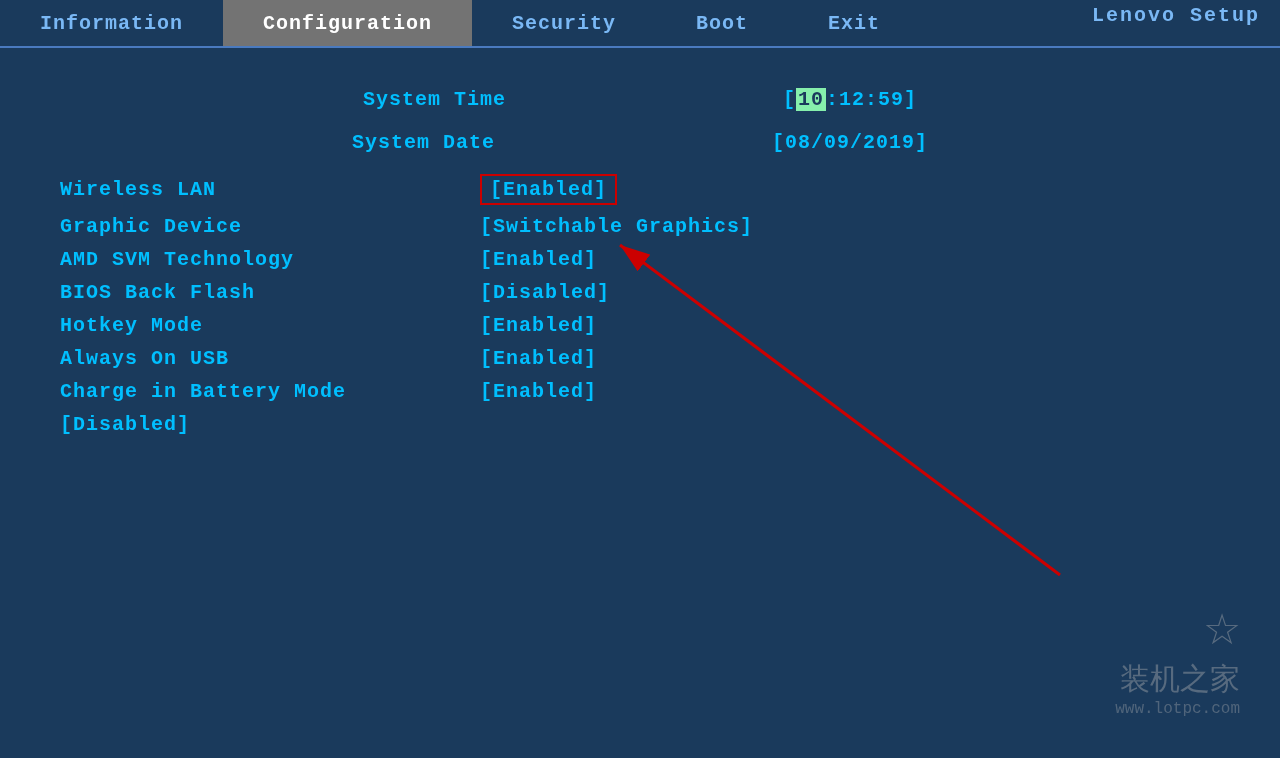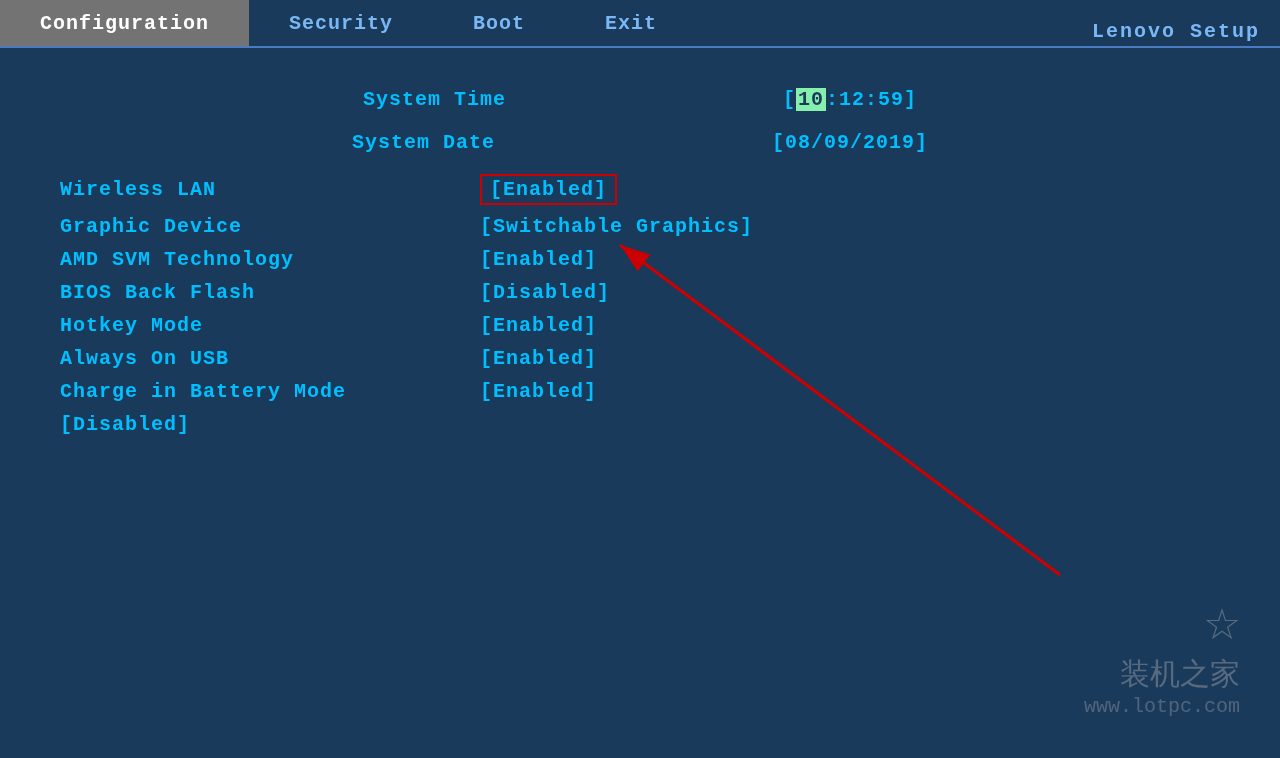--- a/index.html
+++ b/index.html
@@ -33,21 +33,21 @@
     }
 
     .menu-item.active {
       background-color: #737373;
       color: #ffffff;
       text-align: center;
     }
 
     .menu-title {
       position: absolute;
-      top: 20px;
+      top: 4px;
       right: 20px;
       color: #7ab8f5;
       font-size: 20px;
       font-weight: bold;
       letter-spacing: 2px;
     }
 
     
     .content {
       padding: 40px 60px;
@@ -103,21 +103,21 @@
       font-size: 60px;
       line-height: 1;
     }
 
     .watermark-text {
       font-size: 30px;
       font-family: serif;
     }
 
     .watermark-url {
-      font-size: 20px;
+      font-size: 16px;
       color: rgba(180, 180, 180, 0.35);
     }
 
     
     .time-cursor {
       background-color: #86efac;
       color: #1a3a5c;
       padding: 0 2px;
     }
 
@@ -126,20 +126,21 @@
       position: absolute;
       top: 185px;
       left: 500px;
       pointer-events: none;
     }
   </style>
 </head>
 <body>
 
 <div class="menu-bar">
+  <div class="menu-item">Information</div>
   <div class="menu-item active">Configuration</div>
   <div class="menu-item">Security</div>
   <div class="menu-item">Boot</div>
   <div class="menu-item">Exit</div>
   <div class="menu-title">Lenovo Setup</div>
 </div>
 
 <div class="content">
   <div class="settings-table">
 

